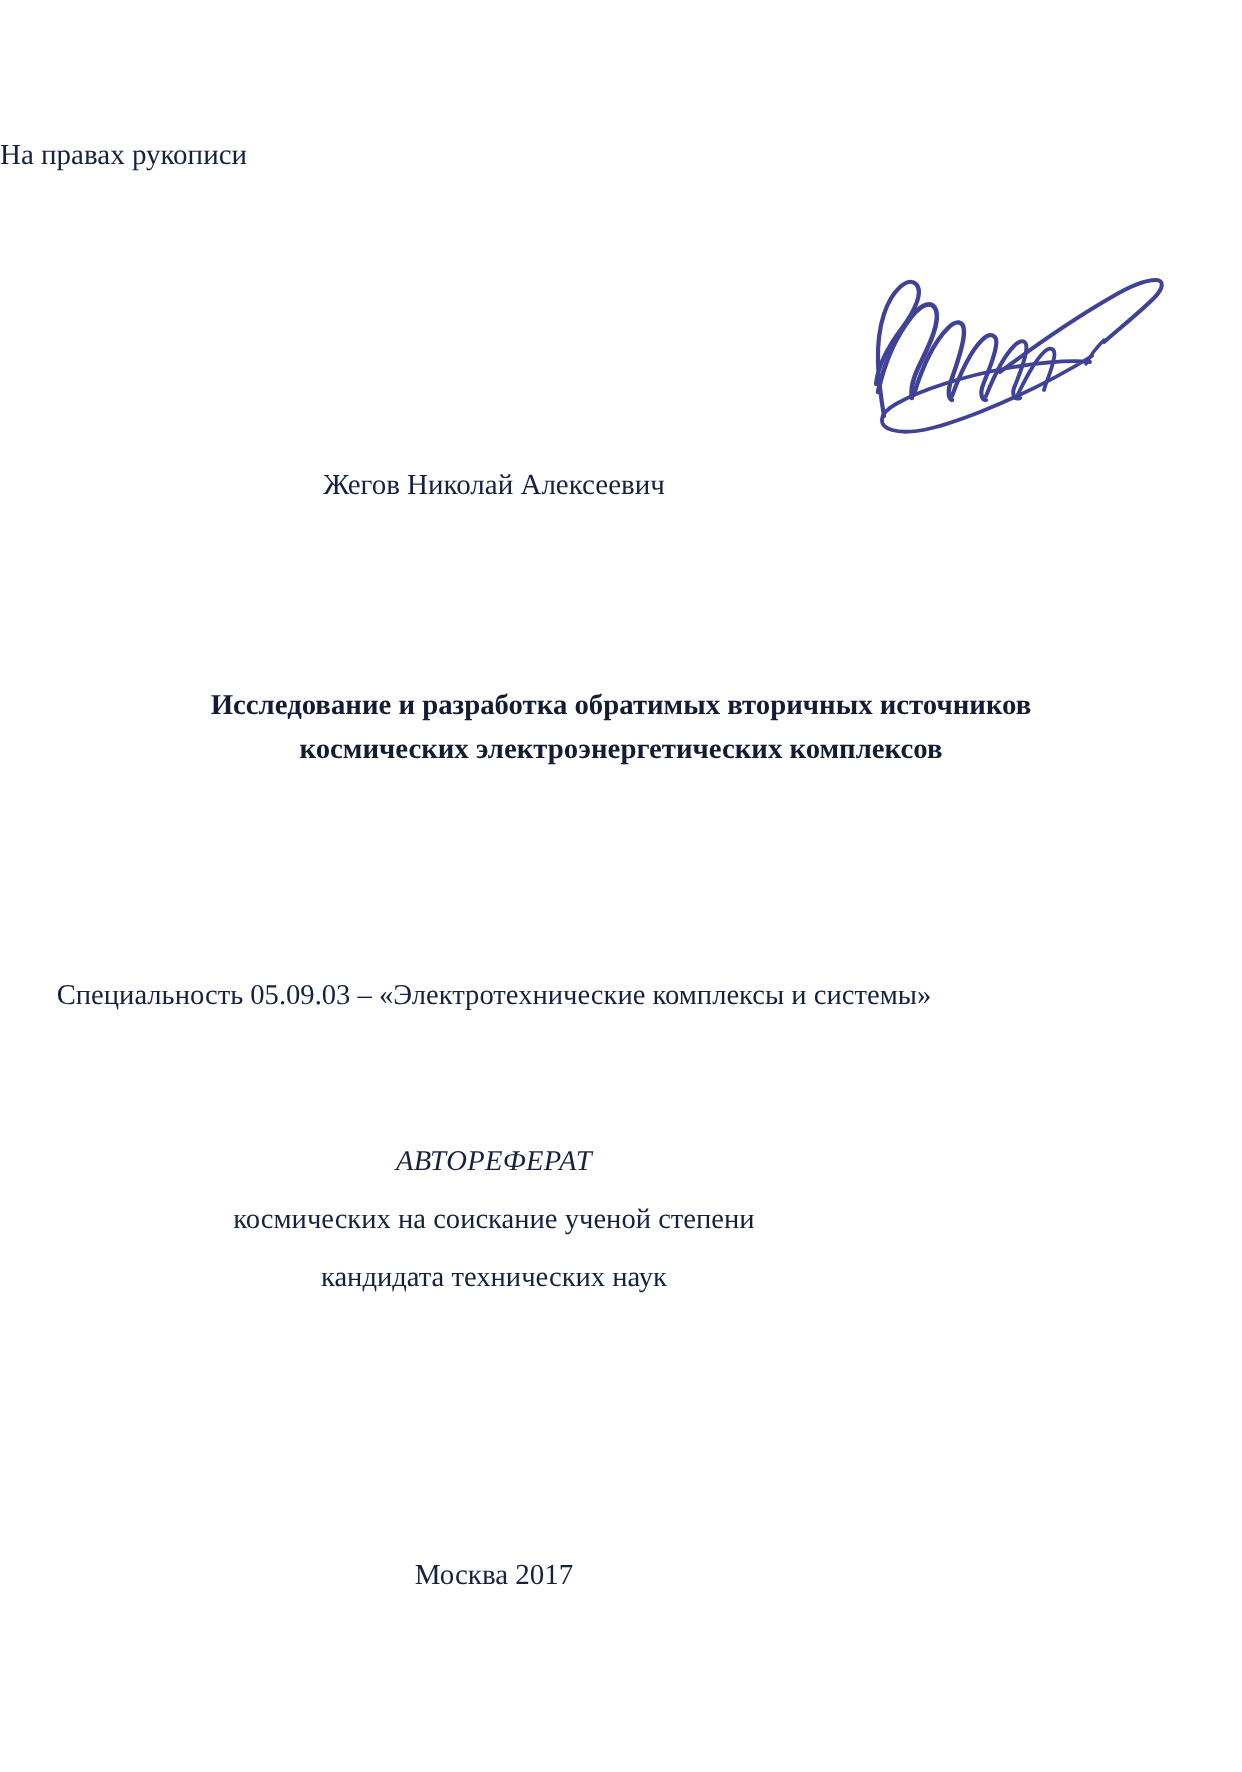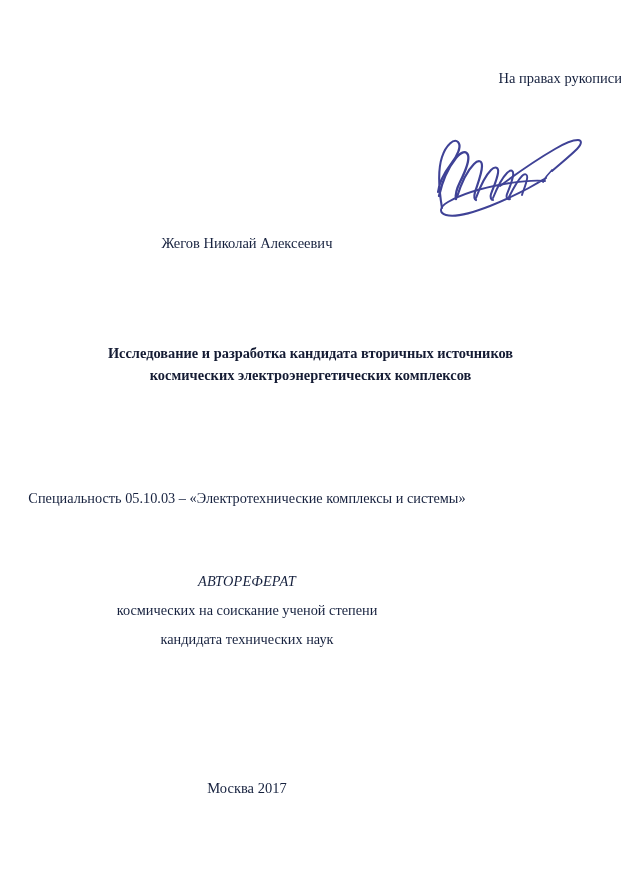--- a/index.html
+++ b/index.html
@@ -30,24 +30,23 @@
     line-height: 1.32;
     color: #16213e;
     white-space: pre;
   }
 
   .handwrite-note {
     position: absolute;
     top: 70px;
     left: 0;
     width: 582px;
-    text-align: right;
+    text-align: left;
     font-size: 14.5px;
     color: #16213e;
-    padding-left: 40px;
   }
 
   .author-name {
     top: 234px;
     font-size: 14.5px;
   }
 
   .doc-title {
     position: absolute;
     left: 78px;
@@ -136,25 +135,25 @@
       <path class="sig-stroke" stroke-width="1.7" d="M140,58 C136,62 133,66 131,70"></path>
 
       <path class="sig-stroke" stroke-width="1.9" d="M134,66 C118,76 98,86 78,94 C60,101 44,106 34,103
                C27,101 27,95 36,90 C48,83 70,76 92,72 C110,69 124,68 133,69"></path>
     </svg>
   </div>
 
   <div class="line author-name">Жегов Николай Алексеевич</div>
 
   <div class="doc-title">
-    <div>Исследование и разработка кандидата вторичных источников</div>
+    <div>Исследование и разработка обратимых вторичных источников</div>
     <div>космических электроэнергетических комплексов</div>
   </div>
 
-  <div class="line specialty">Специальность 05.10.03 – «Электротехнические комплексы и системы»</div>
+  <div class="line specialty">Специальность 05.09.03 – «Электротехнические комплексы и системы»</div>
 
   <div class="line abstract-word">АВТОРЕФЕРАТ</div>
   <div class="line abstract-sub1">космических на соискание ученой степени</div>
   <div class="line abstract-sub2">кандидата технических наук</div>
 
   <div class="line city-year">Москва 2017</div>
 
 </div>
 
 </body></html>

